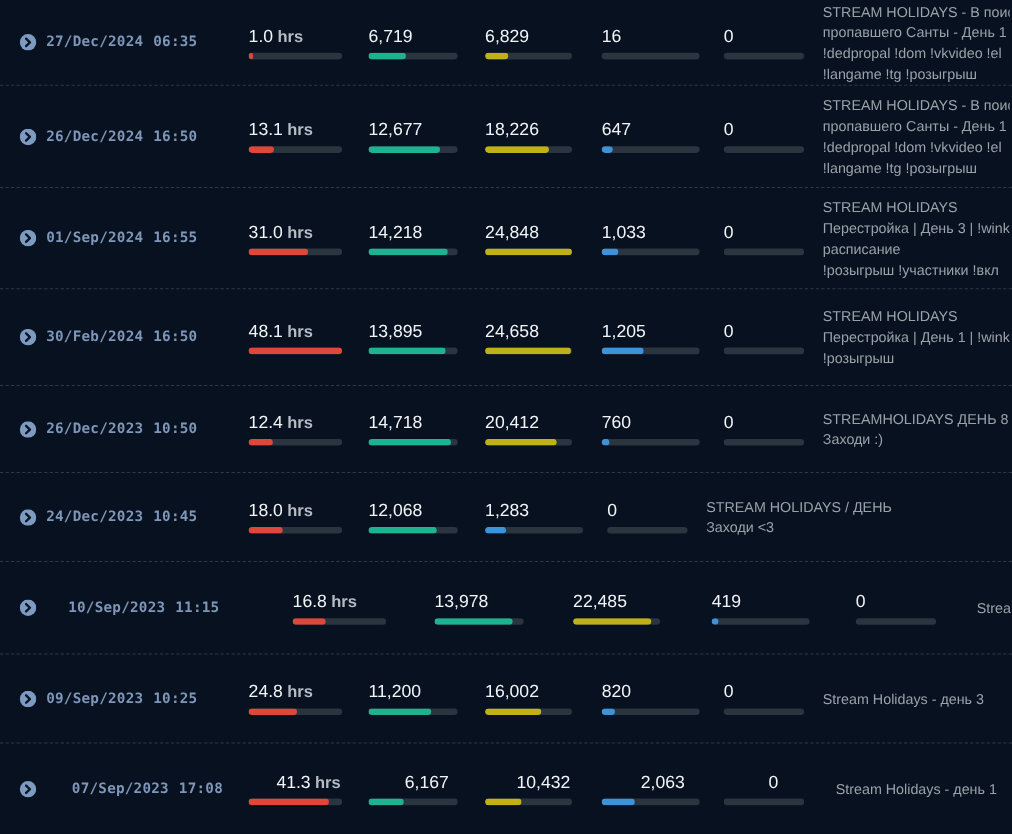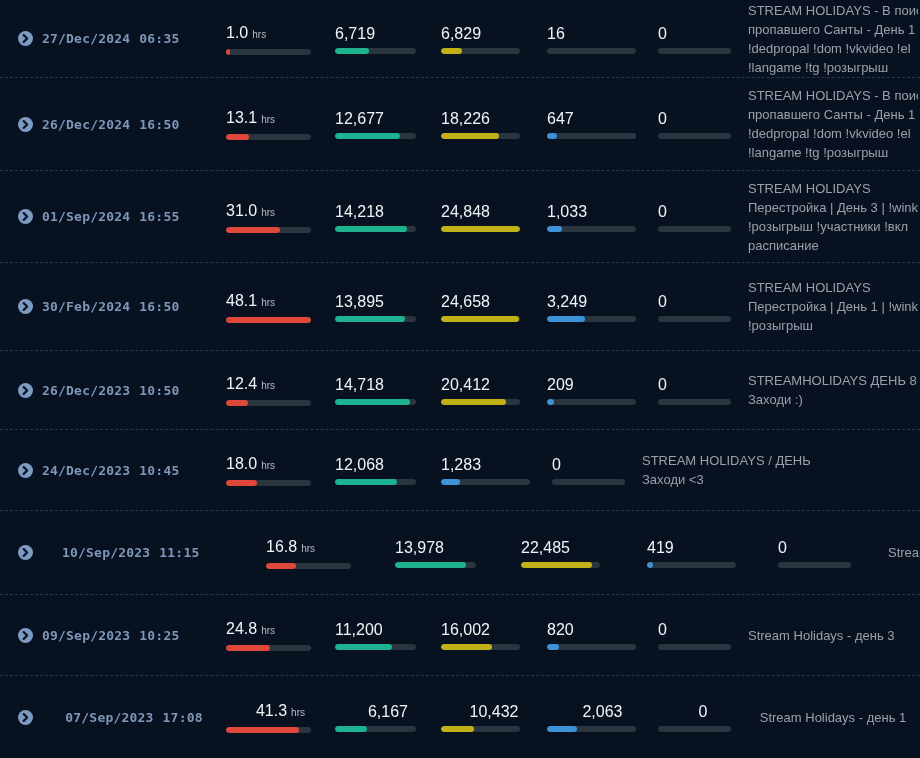--- a/index.html
+++ b/index.html
@@ -35,21 +35,21 @@
     color:#7e96b8;letter-spacing:0.2px;
     white-space:nowrap;
   }
   .date-cell .t{margin-left:9px;}
 
   .metric-cell{display:flex;flex-direction:column;}
   .metric-cell .val-line{
     color:#f2f5f7;font-size:16px;line-height:20px;white-space:nowrap;
   }
   .metric-cell .sfx{
-    font-size:10px;color:#b5bcc3;margin-left:4px;font-weight:400;
+    font-size:15px;color:#b5bcc3;margin-left:4px;font-weight:700;
   }
   .metric-cell .sfx:empty{display:none;}
   .bar{
     height:6px;border-radius:3px;background:#2b3540;
     margin-top:4px;overflow:hidden;
   }
   .bar-fill{height:100%;border-radius:3px;}
 
   .m1{width:109px;flex:0 0 109px;}  .m1 .bar{width:85px;}
   .m2{width:106px;flex:0 0 106px;}  .m2 .bar{width:81px;}
@@ -193,22 +193,22 @@
     </div>
     <div class="metric-cell m5">
       <div class="val-line"><span>0</span></div>
       <div class="bar">
         <div class="bar-fill" style="width: 0%; background: rgb(43, 53, 64);"></div>
       </div>
     </div>
     <div class="title-cell">
         <div class="title-line">STREAM HOLIDAYS</div>
         <div class="title-line">Перестройка | День 3 | !wink</div>
+        <div class="title-line">расписание</div>
         <div class="title-line">!розыгрыш !участники !вкл</div>
-        <div class="title-line">расписание</div>
       </div>
   </div>
 
   <div class="row">
     <div class="icon-wrap">
       <svg class="chev-icon" width="15" height="15" viewBox="0 0 16 16">
         <circle cx="8" cy="8" r="8" fill="#7d9bc1"></circle>
         <path d="M6.1 4.4 L9.8 8 L6.1 11.6" stroke="#0b1424" stroke-width="2.3" fill="none" stroke-linecap="round" stroke-linejoin="round"></path>
       </svg>
     </div>
@@ -225,21 +225,21 @@
         <div class="bar-fill" style="width: 87%; background: rgb(29, 179, 144);"></div>
       </div>
     </div>
     <div class="metric-cell m3">
       <div class="val-line"><span>24,658</span></div>
       <div class="bar">
         <div class="bar-fill" style="width: 99%; background: rgb(192, 178, 22);"></div>
       </div>
     </div>
     <div class="metric-cell m4">
-      <div class="val-line"><span>3,249</span></div>
+      <div class="val-line"><span>1,205</span></div>
       <div class="bar">
         <div class="bar-fill" style="width: 43%; background: rgb(62, 147, 216);"></div>
       </div>
     </div>
     <div class="metric-cell m5">
       <div class="val-line"><span>0</span></div>
       <div class="bar">
         <div class="bar-fill" style="width: 0%; background: rgb(43, 53, 64);"></div>
       </div>
     </div>
@@ -270,21 +270,21 @@
         <div class="bar-fill" style="width: 92%; background: rgb(29, 179, 144);"></div>
       </div>
     </div>
     <div class="metric-cell m3">
       <div class="val-line"><span>20,412</span></div>
       <div class="bar">
         <div class="bar-fill" style="width: 82%; background: rgb(192, 178, 22);"></div>
       </div>
     </div>
     <div class="metric-cell m4">
-      <div class="val-line"><span>209</span></div>
+      <div class="val-line"><span>760</span></div>
       <div class="bar">
         <div class="bar-fill" style="width: 8%; background: rgb(62, 147, 216);"></div>
       </div>
     </div>
     <div class="metric-cell m5">
       <div class="val-line"><span>0</span></div>
       <div class="bar">
         <div class="bar-fill" style="width: 0%; background: rgb(43, 53, 64);"></div>
       </div>
     </div>

